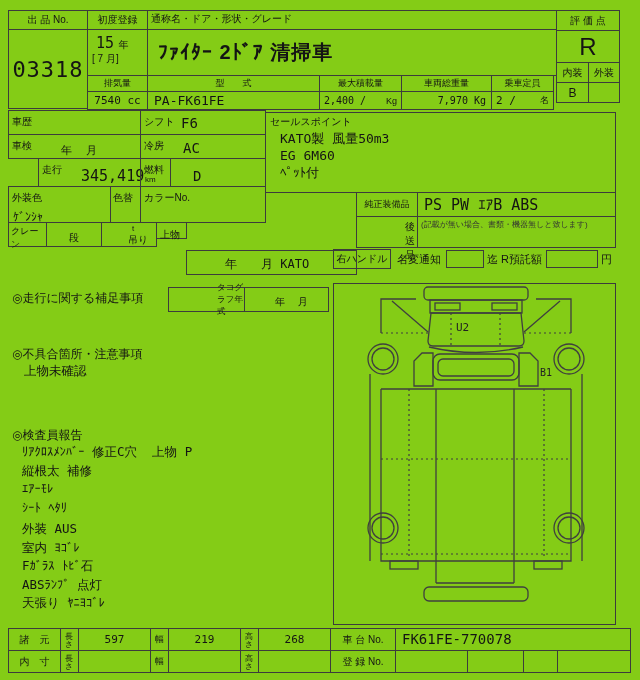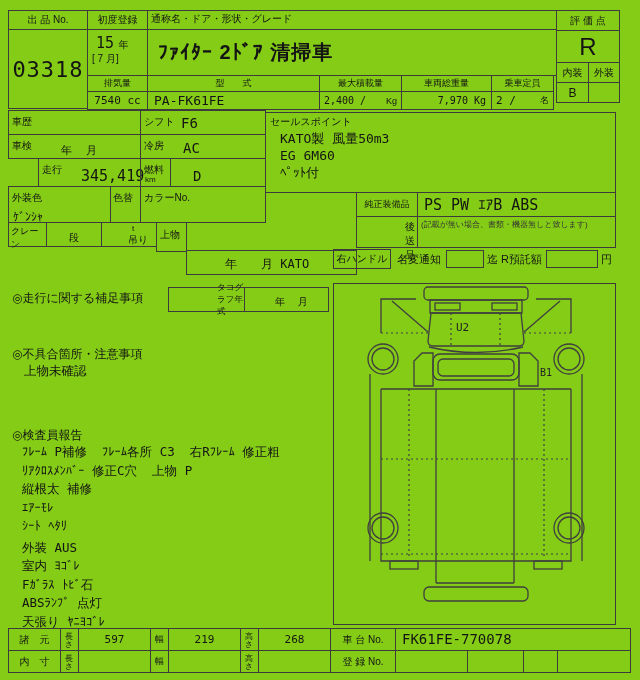--- a/index.html
+++ b/index.html
@@ -105,21 +105,21 @@
   <div class="c" style="left:8px;top:222px;width:39px;height:25px;">
     <span style="font-size:9px;padding:2px 0 0 2px;display:block;">クレーン</span>
   </div>
   <div class="c" style="left:46px;top:222px;width:56px;height:25px;">
     <span style="font-size:10px;position:absolute;left:22px;top:8px;">段</span>
   </div>
   <div class="c" style="left:101px;top:222px;width:56px;height:25px;">
     <span style="font-size:8px;position:absolute;left:30px;top:1px;">t</span>
     <span style="font-size:10px;position:absolute;left:26px;top:10px;">吊り</span>
   </div>
-  <div class="c" style="left:156px;top:222px;width:31px;height:30px;">
+  <div class="c" style="left:156px;top:222px;width:31px;height:17px;">
     <span style="font-size:10px;padding:5px 0 0 3px;display:block;">上物</span>
   </div>
   <div class="c" style="left:186px;top:222px;width:171px;height:25px;margin-top:28px;">
     <span class="pre mono" style="font-size:12px;position:absolute;left:38px;top:5px;">年　　月 KATO</span>
   </div>
 
   <div class="c" style="left:265px;top:112px;width:351px;height:81px;">
     <div style="font-size:10px;padding:2px 0 0 4px;">セールスポイント</div>
     <div class="mono" style="font-size:13px;padding:1px 0 0 14px;line-height:17px;">
       <div>KATO製 風量50m3</div>
@@ -148,21 +148,20 @@
   <div class="c cen" style="left:168px;top:287px;width:77px;height:25px;font-size:8.5px;padding-left:48px;">タコグラフ年式</div>
   <div class="c" style="left:244px;top:287px;width:85px;height:25px;">
     <span class="pre" style="font-size:10px;position:absolute;left:30px;top:7px;">年　 月</span>
   </div>
 
   <div class="t" style="left:12px;top:346px;font-size:12px;">◎不具合箇所・注意事項</div>
   <div class="t" style="left:24px;top:363px;font-size:12.5px;">上物未確認</div>
 
   <div class="t" style="left:12px;top:427px;font-size:12px;">◎検査員報告</div>
   <div class="t mono" style="left:22px;top:444px;width:312px;">
-    <div class="rep">ﾌﾚｰﾑ P補修  ﾌﾚｰﾑ各所 C3  右Rﾌﾚｰﾑ 修正粗</div>
     <div class="rep">ﾘｱｸﾛｽﾒﾝﾊﾞｰ 修正C穴  上物 P</div>
     <div class="rep">縦根太 補修</div>
     <div class="rep">ｴｱｰﾓﾚ</div>
     <div class="rep">ｼｰﾄ ﾍﾀﾘ</div>
     <div class="rep" style="margin-top:3px;">外装 AUS</div>
     <div class="rep">室内 ﾖｺﾞﾚ</div>
     <div class="rep">Fｶﾞﾗｽ ﾄﾋﾞ石</div>
     <div class="rep">ABSﾗﾝﾌﾟ 点灯</div>
     <div class="rep">天張り ﾔﾆﾖｺﾞﾚ</div>
   </div>

